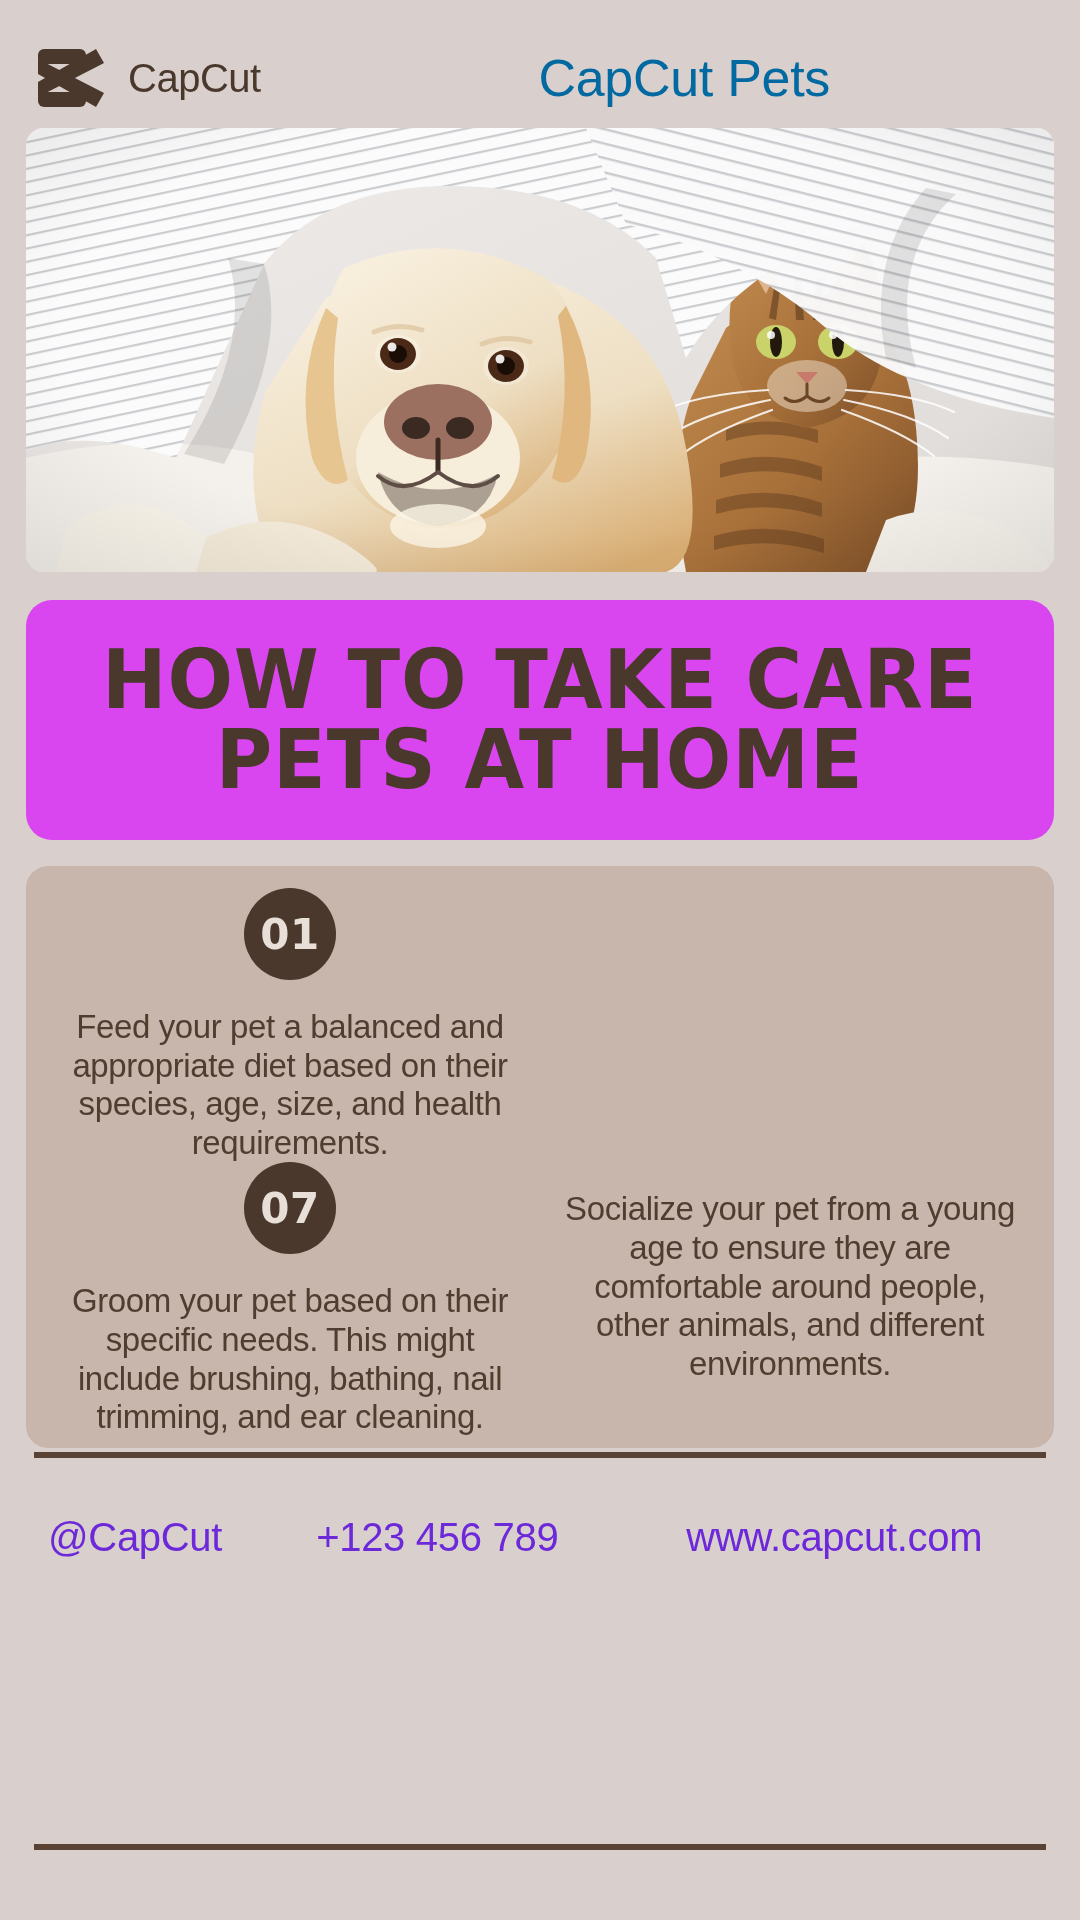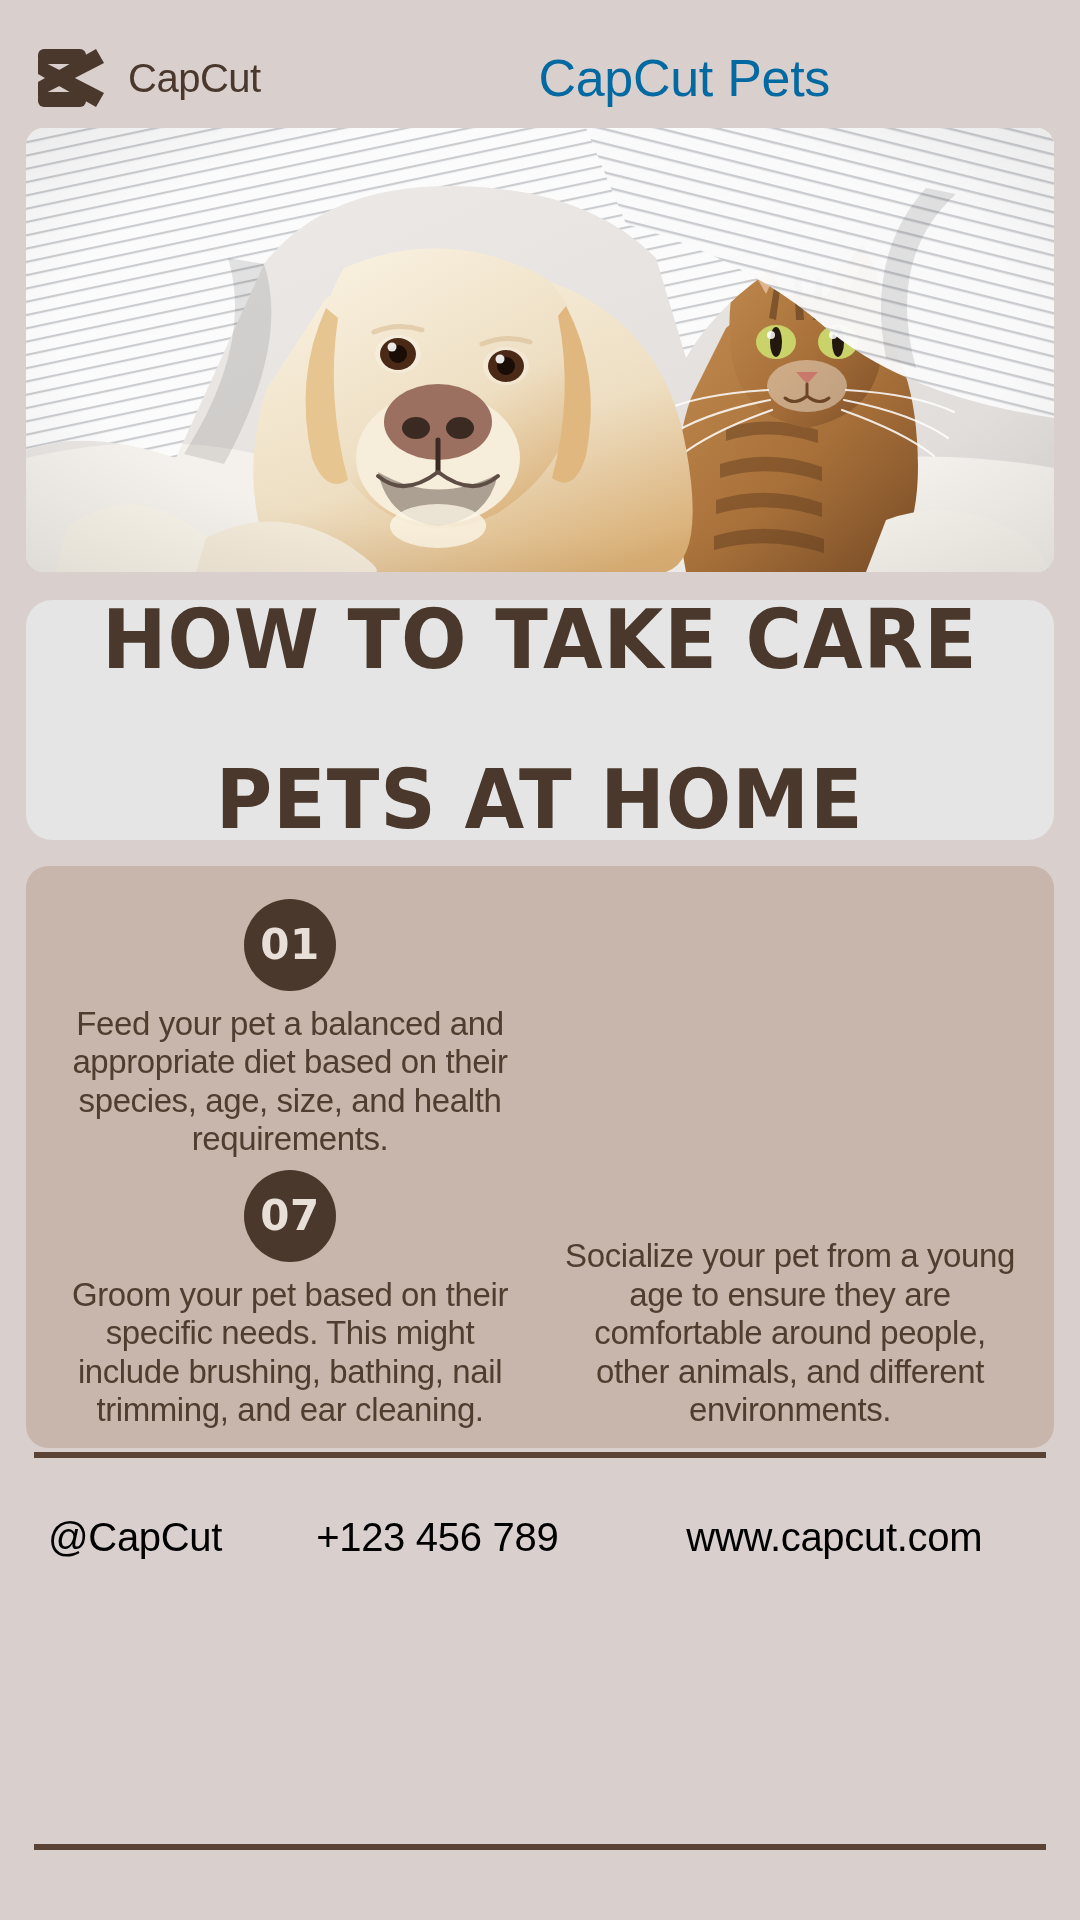--- a/index.html
+++ b/index.html
@@ -69,26 +69,26 @@
   }
   .hero svg { display:block; width:100%; height:100%; }
 
   
   .title-banner {
     position: absolute;
     top: 600px;
     left: 26px;
     width: 1028px;
     height: 240px;
-    background: #e5e5e5;
+    background: #d946ef;
     border-radius: 26px;
     display: flex;
     flex-direction: column;
     align-items: center;
-    justify-content: space-between;
+    justify-content: center;
     box-sizing: border-box;
     padding: 0 30px;
   }
   .title-line {
     font-family: "DejaVu Sans", sans-serif;
     font-weight: 700;
     font-size: 82px;
     line-height: 0.98;
     color: #4a382c;
     letter-spacing: 1px;
@@ -116,39 +116,38 @@
     grid-template-rows: 1fr 1fr;
     width: 100%;
     height: 100%;
   }
   .step {
     display: flex;
     flex-direction: column;
     align-items: center;
     padding: 0 16px;
     box-sizing: border-box;
-    justify-content: flex-end;
   }
   .badge {
     width: 92px;
     height: 92px;
     border-radius: 50%;
     background: #4a382c;
     color: #e8e0d8;
     display: flex;
     align-items: center;
     justify-content: center;
     font-family: "DejaVu Sans", sans-serif;
     font-weight: 700;
     font-size: 42px;
     letter-spacing: 0.5px;
     flex: 0 0 auto;
   }
   .step-text {
-    margin-top: 14px;
+    margin-top: 28px;
     font-size: 33px;
     line-height: 1.17;
     color: #4f3d30;
     text-align: center;
     letter-spacing: -0.4px;
   }
 
   
   .rule {
     position: absolute;
@@ -164,21 +163,21 @@
     position: absolute;
     top: 1492px;
     left: 34px;
     width: 1012px;
     height: 90px;
     display: flex;
     align-items: center;
   }
   .footer-item {
     font-size: 40px;
-    color: #000000;
+    color: #6d28d9;
     letter-spacing: -0.3px;
     white-space: nowrap;
   }
   .f1 { margin-left: 14px; }
   .f2 { margin-left: 94px; }
   .f3 { margin-left: 128px; }
 </style>
 </head>
 <body>
 

